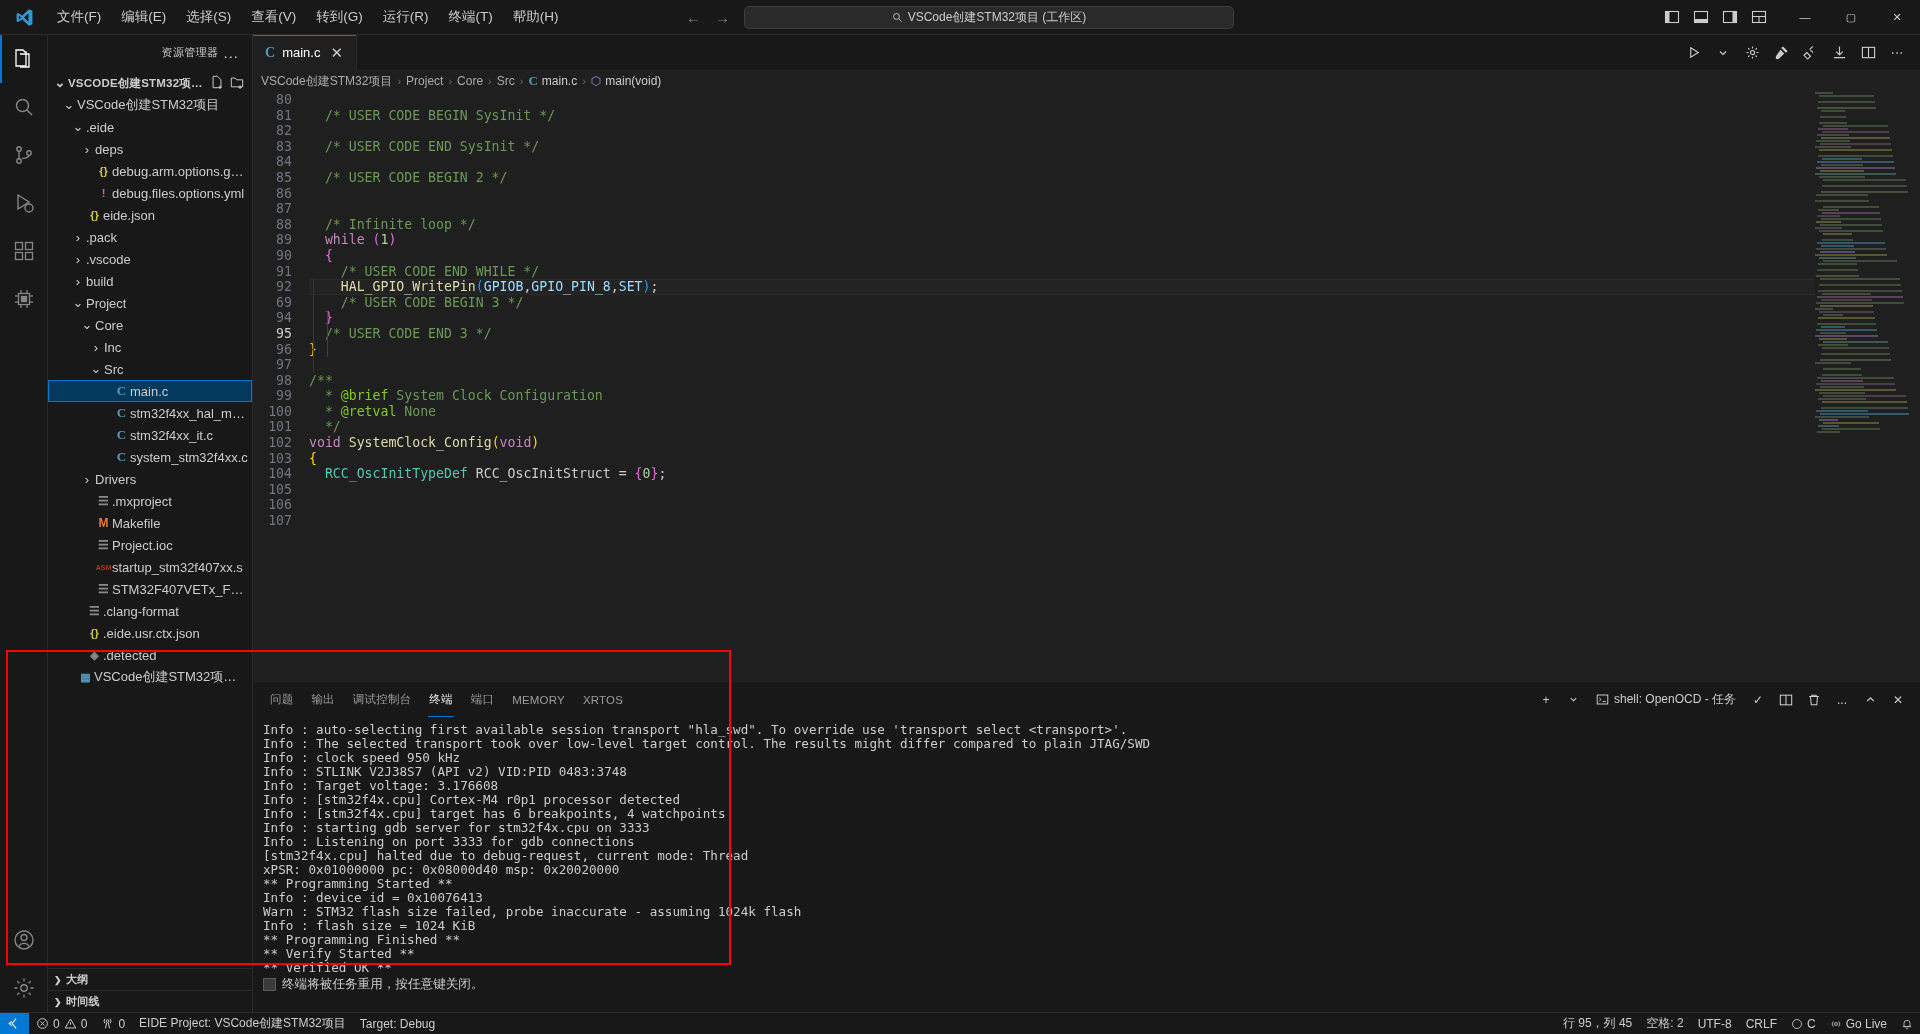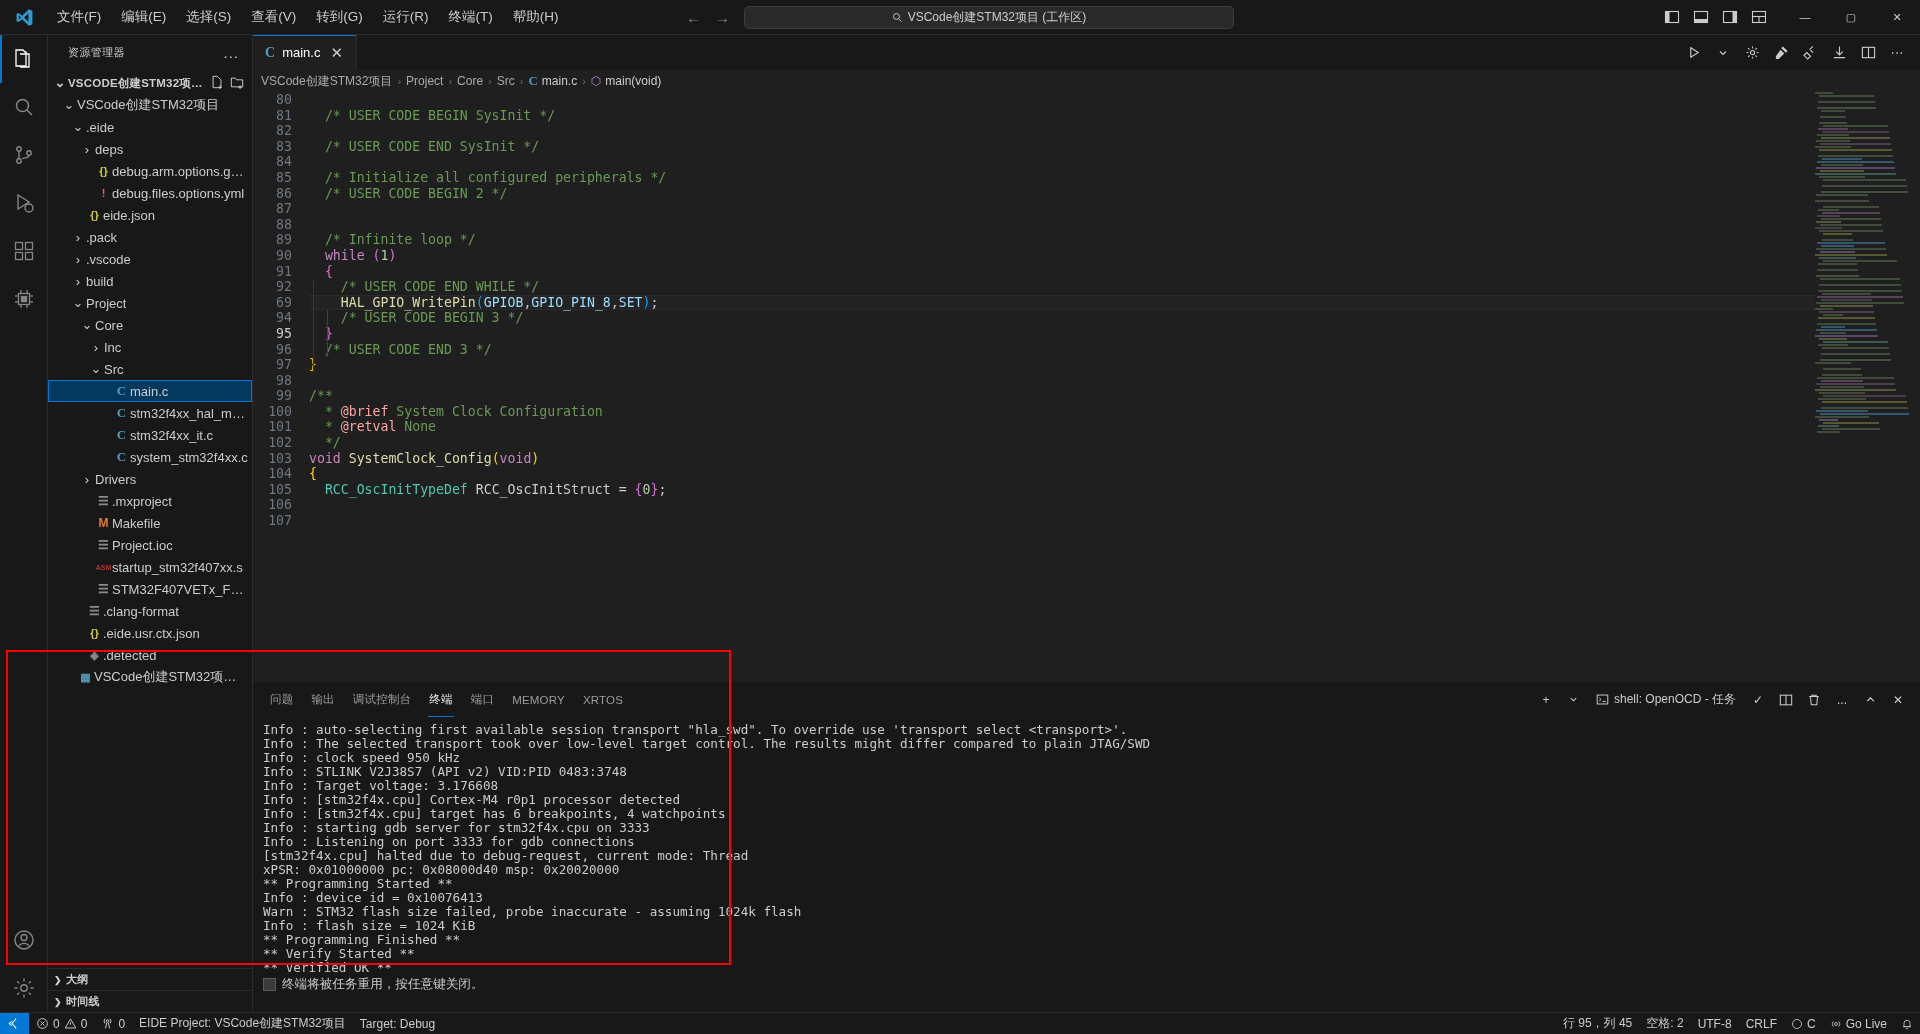--- a/index.html
+++ b/index.html
@@ -56,21 +56,21 @@
   }
   .act-ico.active { color:#ffffff; }
   .act-ico.active::before {
     content:""; position:absolute; left:0; top:0; bottom:0; width:2px; background:#0078d4;
   }
   .act-spacer { flex:1; }
 
   
   .sidebar { width:205px; background:#181818; display:flex; flex-direction:column; border-right:1px solid #2b2b2b; flex:none; }
   .sb-header {
-    height:35px; display:flex; align-items:center; justify-content:space-between;
+    height:35px; display:flex; align-items:center; justify-content:flex-end;
     padding:0 8px 0 20px; font-size:11px; letter-spacing:.4px; color:#cccccc; flex:none;
   }
   .sb-dots { color:#cccccc; font-size:15px; letter-spacing:1px; padding:0 5px; }
   .tree { flex:1; overflow:hidden; padding-top:2px; }
   .row {
     height:22px; display:flex; align-items:center; font-size:13px; color:#cccccc;
     white-space:nowrap; position:relative; padding-right:4px;
   }
   .row.selected { background:#04395e; }
   .row.selected::after{ content:""; position:absolute; inset:0; border:1px solid #0078d4; pointer-events:none; }
@@ -128,21 +128,21 @@
   .kw  { color:#c586c0; }
   .num { color:#b5cea8; }
   .fn  { color:#dcdcaa; }
   .var { color:#9cdcfe; }
   .pl  { color:#cccccc; }
   .br1 { color:#ffd700; }
   .br2 { color:#da70d6; }
   .br3 { color:#179fff; }
   .typ { color:#4ec9b0; }
   .doc { color:#6a9955; }
-  .tag { color:#fca5a5;text-align:center; }
+  .tag { color:#84cc16;text-align:center; }
 
   .minimap { width:105px; flex:none; background:#1f1f1f; position:relative; overflow:hidden; }
   .mm-line { height:2px; margin:0 0 1px 0; }
 
   
   .panel { flex:none; background:#181818; display:flex; flex-direction:column; }
   .panel-head { height:35px; display:flex; align-items:center; flex:none; padding-left:8px; }
   .ptabs { display:flex; align-items:center; height:35px; }
   .ptab {
     padding:0 9px; height:35px; display:flex; align-items:center; font-size:11.5px;
@@ -580,21 +580,20 @@
               <div class="gline">105</div>
               <div class="gline">106</div>
               <div class="gline">107</div>
             </div>
           <div class="codecol" id="codecol">
               <div class="cline">&nbsp;</div>
               <div class="cline"><span class="cmt">  /* USER CODE BEGIN SysInit */</span></div>
               <div class="cline">&nbsp;</div>
               <div class="cline"><span class="cmt">  /* USER CODE END SysInit */</span></div>
               <div class="cline">&nbsp;</div>
-              <div class="cline"><span class="cmt">  /* Initialize all configured peripherals */</span></div>
               <div class="cline"><span class="cmt">  /* USER CODE BEGIN 2 */</span></div>
               <div class="cline">&nbsp;</div>
               <div class="cline">&nbsp;</div>
               <div class="cline"><span class="cmt">  /* Infinite loop */</span></div>
               <div class="cline"><span class="pl">  </span><span class="kw">while</span><span class="pl"> </span><span class="br2">(</span><span class="num">1</span><span class="br2">)</span></div>
               <div class="cline"><span class="pl">  </span><span class="br2">{</span></div>
               <div class="cline"><span class="cmt">    /* USER CODE END WHILE */</span></div>
               <div class="cline active-line"><span class="pl">    </span><span class="fn">HAL_GPIO_WritePin</span><span class="br3">(</span><span class="var">GPIOB</span><span class="pl">,</span><span class="var">GPIO_PIN_8</span><span class="pl">,</span><span class="var">SET</span><span class="br3">)</span><span class="pl">;</span></div>
               <div class="cline"><span class="cmt">    /* USER CODE BEGIN 3 */</span></div>
               <div class="cline"><span class="pl">  </span><span class="br2">}</span></div>

